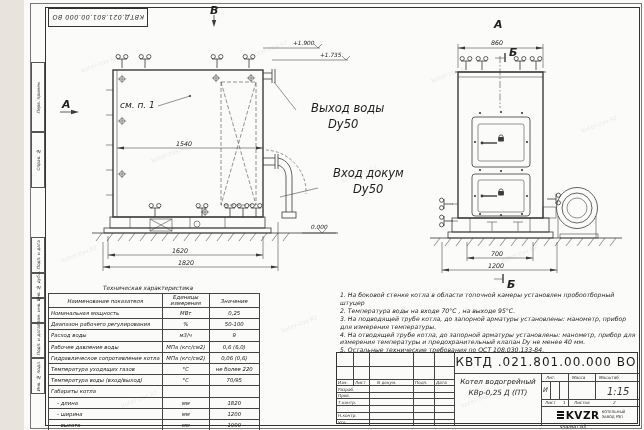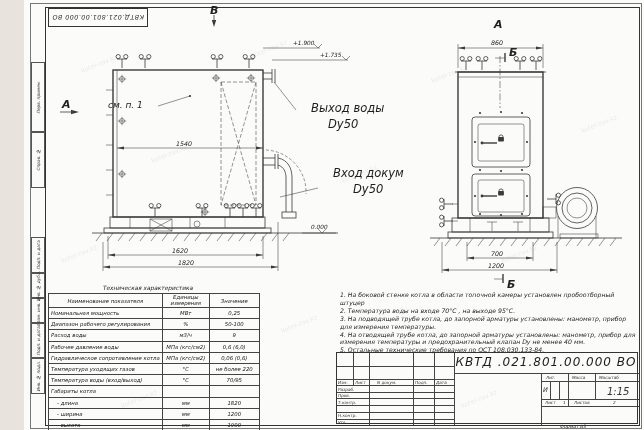--- a/index.html
+++ b/index.html
@@ -31,21 +31,21 @@
   table.spec th{text-align:center;}
   .spec-title{position:absolute;left:48px;top:285px;width:200px;text-align:center;
               font-size:5.8px;font-style:italic;color:#222;}
   .cu{text-align:center;}
   
   .tb{position:absolute;left:336px;top:352px;width:302px;height:72px;border:1.1px solid #333;
       box-sizing:border-box;}
   .tl{position:absolute;background:#444;}
   .tb-small{position:absolute;font-size:4.2px;font-style:italic;color:#333;white-space:nowrap;}
   .desig{position:absolute;left:118px;top:2px;width:182px;text-align:center;font-size:12px;
-         font-style:italic;letter-spacing:1px;color:#1d1d1d;white-space:nowrap;}
+         letter-spacing:1px;color:#1d1d1d;white-space:nowrap;}
   .docname{position:absolute;left:118px;top:24px;width:86px;text-align:center;font-size:7.2px;
            font-style:italic;line-height:1.5;color:#1d1d1d;}
   .logo{position:absolute;left:208px;top:54px;width:92px;height:16px;display:flex;
         align-items:center;justify-content:center;gap:2px;}
   .logo .bars{display:flex;flex-direction:column;gap:1px;}
   .logo .bars i{display:block;width:7px;height:2px;background:#111;}
   .logo .kvzr{font-size:10.5px;font-weight:bold;letter-spacing:0.5px;color:#111;}
   .logo .sub{font-size:3.6px;line-height:1.3;color:#222;}
   .fmt{position:absolute;left:560px;top:424px;font-size:4.6px;font-style:italic;color:#333;}
   
@@ -344,21 +344,21 @@
       </g>
       <g>
         <line x1="494" y1="279" x2="503" y2="279" class="thin"></line>
         <line x1="503" y1="274" x2="503" y2="283" class="thick"></line>
       </g>
     </g>
   </svg>
 
   <div class="viewletter" style="left:210px;top:4px">В</div>
   <div class="viewletter" style="left:62px;top:98px">А</div>
-  <div class="seenote" style="left:108px;top:100px">см. п. 1</div>
+  <div class="seenote" style="left:120px;top:100px">см. п. 1</div>
   <div class="dim" style="left:176px;top:140px">1540</div>
   <div class="dim" style="left:172px;top:247px">1620</div>
   <div class="dim" style="left:178px;top:259px">1820</div>
   <div class="lvl" style="left:293px;top:40px">+1.900</div>
   <div class="lvl" style="left:320px;top:52px">+1.735</div>
   <div class="lvl" style="left:311px;top:224px">0.000</div>
   <div class="biglabel" style="left:296px;top:101px">Выход воды</div>
   <div class="biglabel" style="left:313px;top:117px">Dy50</div>
   <div class="biglabel" style="left:318px;top:166px">Вход докум</div>
   <div class="biglabel" style="left:338px;top:182px">Dy50</div>
@@ -469,20 +469,24 @@
     <div class="tl" style="left:97px;top:0;width:1px;height:72px"></div>
     <div class="tl" style="left:117px;top:0;width:1px;height:72px"></div>
     <div class="tl" style="left:204px;top:20px;width:1px;height:52px"></div>
     <div class="tl" style="left:231px;top:20px;width:1px;height:33px"></div>
     <div class="tl" style="left:213px;top:28px;width:1px;height:18px"></div>
     <div class="tl" style="left:222px;top:28px;width:1px;height:18px"></div>
     <div class="tl" style="left:258px;top:20px;width:1px;height:26px"></div>
 
     <div class="desig">КВТД .021.801.00.000  ВО</div>
 
+    <div class="docname">
+      <div>Котел водогрейный</div>
+      <div>КВр-0,25  Д  (ПТ)</div>
+    </div>
 
     <div class="tb-small" style="left:1px;top:27px">Изм.</div>
     <div class="tb-small" style="left:18px;top:27px">Лист</div>
     <div class="tb-small" style="left:40px;top:27px">N докум.</div>
     <div class="tb-small" style="left:78px;top:27px">Подп.</div>
     <div class="tb-small" style="left:99px;top:27px">Дата</div>
 
     <div class="tb-small" style="left:1px;top:33.5px">Разраб.</div>
     <div class="tb-small" style="left:1px;top:40.2px">Пров.</div>
     <div class="tb-small" style="left:1px;top:46.9px">Т.контр.</div>
@@ -493,15 +497,27 @@
     <div class="tb-small" style="left:235px;top:21.5px">Масса</div>
     <div class="tb-small" style="left:262px;top:21.5px">Масштаб</div>
     <div class="tb-small" style="left:206px;top:33px;font-size:6.5px">И</div>
     <div class="tb-small" style="left:270px;top:33px;font-size:10px">1:15</div>
 
     <div class="tb-small" style="left:208px;top:47px">Лист</div>
     <div class="tb-small" style="left:226px;top:47px">1</div>
     <div class="tb-small" style="left:237px;top:47px">Листов</div>
     <div class="tb-small" style="left:276px;top:47px">2</div>
 
+    <div class="logo">
+      <span class="bars">
+          <i></i>
+          <i></i>
+          <i></i>
+        </span>
+      <span class="kvzr">KVZR</span>
+      <span class="sub">
+        <div>КОТЕЛЬНЫЙ</div>
+        <div>ЗАВОД РЭП</div>
+      </span>
+    </div>
   </div>
   <div class="fmt">Формат  А3</div>
 </div>
 
 </body></html>

